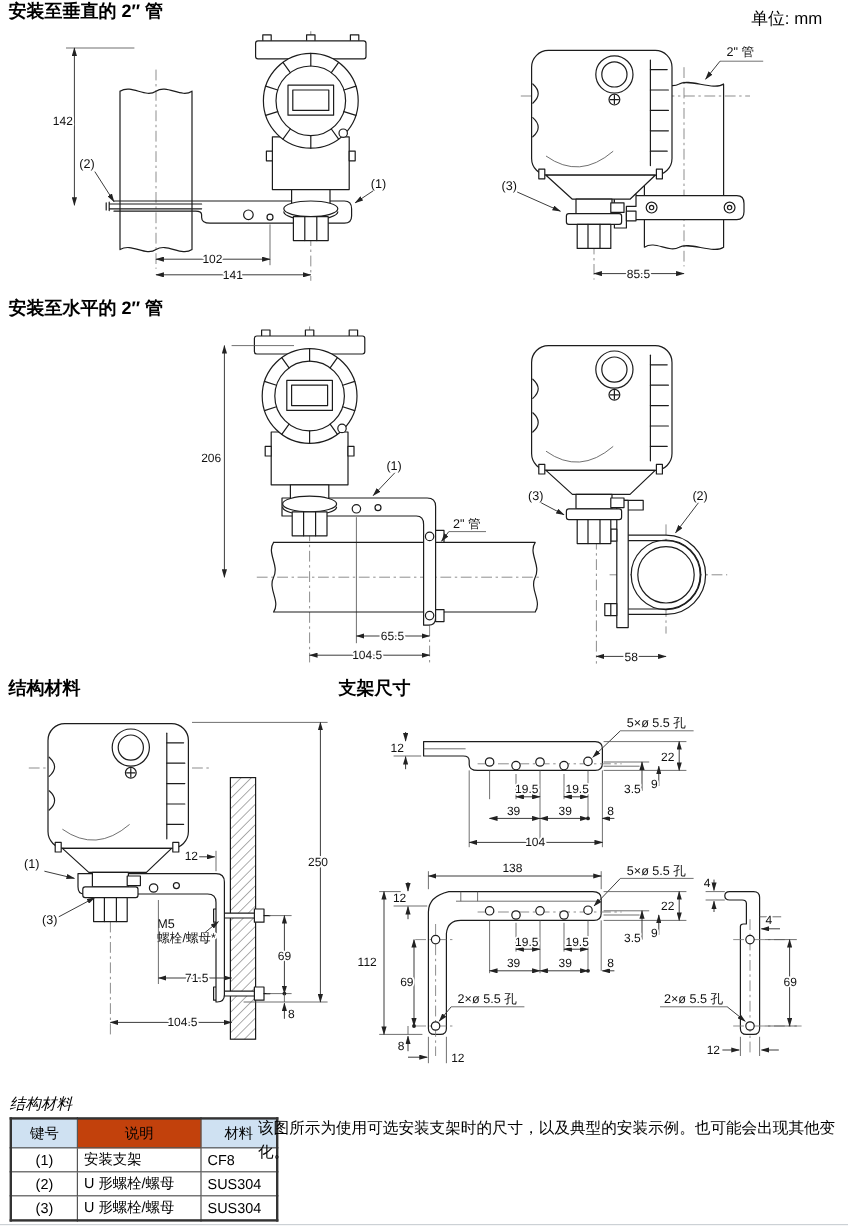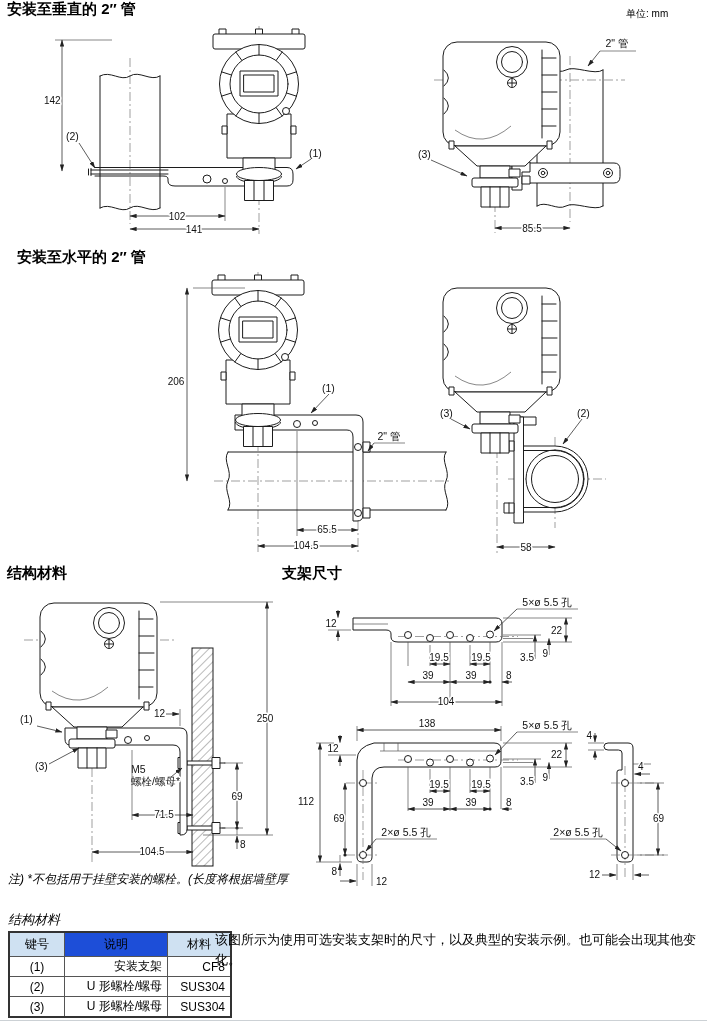--- a/index.html
+++ b/index.html
@@ -1,62 +1,61 @@
 <!DOCTYPE html>
 <html><head>
 <meta charset="utf-8">
 <style>
   html,body{margin:0;padding:0;background:#fff;}
   body{width:707px;height:1025px;position:relative;font-family:"Liberation Sans",sans-serif;color:#000;overflow:hidden;}
   .abs{position:absolute;}
   .h1{font-size:15px;font-weight:bold;white-space:nowrap;}
   .h2{font-size:13px;font-weight:normal;font-style:italic;}
-  .unit{font-size:10px;}
+  .unit{font-size:14px;}
   .note{font-size:12px;font-style:italic;line-height:1.25;white-space:nowrap;}
   .note .l2{padding-left:17px;}
   .para{font-size:13px;line-height:1.55;width:489px;}
   table.mat{border-collapse:collapse;font-size:12px;border:2px solid #333;}
   table.mat th,table.mat td{border:1px solid #555;padding:1px 5px;white-space:nowrap;}
   table.mat th{font-weight:normal;height:21px;}
   table.mat td{height:15px;}
   .c0{width:44px;text-align:center;}
   .c1{width:92px;}
   .c2{width:52px;}
-  td.c1,td.c2{text-align:right;}
+  td.c1,td.c2{text-align:left;}
   th.c1,th.c2{text-align:center;}
   .bottom-rule{position:absolute;left:0;top:1020px;width:707px;border-top:1px solid #ccd1d5;}
   svg.art{position:absolute;left:0;top:0;}
   .s{stroke:#1c1c1c;stroke-width:1;fill:none;stroke-linecap:round;stroke-linejoin:round;}
   .sf{stroke:#1c1c1c;stroke-width:1;fill:#fff;stroke-linejoin:round;}
   .thin{stroke:#555;stroke-width:0.7;fill:none;}
   .dim{stroke:#333;stroke-width:0.8;fill:none;}
   .cl{stroke:#777;stroke-width:0.7;fill:none;stroke-dasharray:9 3 2 3;}
   text.dt{font-family:"Liberation Sans",sans-serif;font-size:10px;fill:#111;paint-order:stroke;stroke:#fff;stroke-width:3px;stroke-linejoin:round;}
   text.lb{font-family:"Liberation Sans",sans-serif;font-size:10.5px;fill:#111;paint-order:stroke;stroke:#fff;stroke-width:3px;stroke-linejoin:round;}
 </style>
 </head>
 <body>
 
 <div class="abs h1" style="left:7px;top:0">安装至垂直的 2″ 管</div>
 <div class="abs unit" style="left:626px;top:7px">单位: mm</div>
-<div class="abs h1" style="left:17px;top:248px">安装至水平的 2″ 管</div>
+<div class="abs h1" style="left:7px;top:248px">安装至水平的 2″ 管</div>
 <div class="abs h1" style="left:7px;top:564px">结构材料</div>
 <div class="abs h1" style="left:282px;top:564px">支架尺寸</div>
 
 <div class="abs note" style="left:8px;top:872px">
-  <div>注) *不包括用于挂壁安装的螺栓。(长度将根据墙壁厚</div>
 </div>
 
 <div class="abs h2" style="left:8px;top:911px">结构材料</div>
 
 <table class="mat abs" style="left:8px;top:931px">
   <tbody>
       <tr>
     <th class="c0" style="background: rgb(207, 225, 242);">键号</th>
-    <th class="c1" style="background: #1d4ed8;">说明</th>
+    <th class="c1" style="background: #c2410c;">说明</th>
     <th class="c2" style="background: rgb(207, 225, 242);">材料</th>
   </tr>
   <tr>
     <td class="c0">(1)</td>
     <td class="c1">安装支架</td>
     <td class="c2">CF8</td>
   </tr>
   <tr>
     <td class="c0">(2)</td>
     <td class="c1">U 形螺栓/螺母</td>

